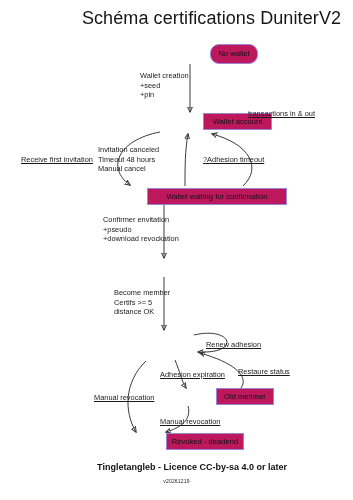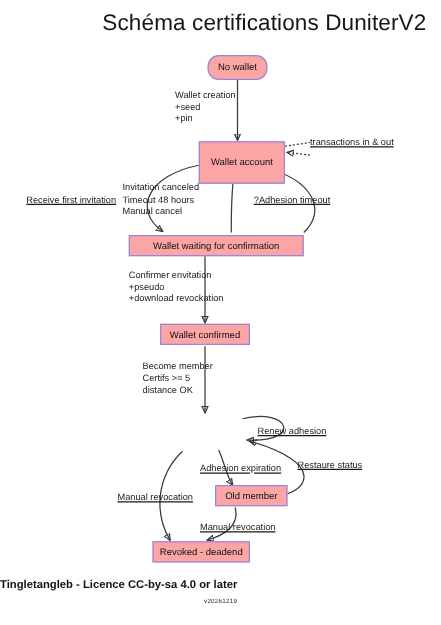--- a/index.html
+++ b/index.html
@@ -30,53 +30,55 @@
   .diagram-layer {
     position: absolute;
     left: 0;
     top: 0;
     width: 353px;
     height: 500px;
   }
   .node {
     position: absolute;
     box-sizing: border-box;
-    background: #fca5a5;
+    background: #be185d;
     border: 1px solid #9a86d6;
     color: #111111;
     font-size: 7.6px;
     line-height: 9.5px;
     display: flex;
     align-items: center;
     justify-content: center;
     text-align: center;
     white-space: pre-line;
     padding: 0 3px;
+    margin-left: 44px;
   }
   .node.round {
     border-radius: 9px;
   }
   .edge-label {
     position: absolute;
     font-size: 7.4px;
     line-height: 9.6px;
     color: #1a1a1a;
     white-space: pre-line;
     text-align: left;
   }
   .edge-label.left { text-align: left; text-decoration: underline; }
   .footer-credit {
     position: absolute;
     left: 0;
     top: 462px;
     width: 302px;
-    text-align: left;
+    text-align: center;
     font-size: 9px;
     font-weight: bold;
     color: #111111;
+    padding-left: 41px;
   }
   .footer-version {
     position: absolute;
     left: 0;
     top: 478px;
     width: 353px;
     text-align: center;
     font-size: 5px;
     color: #222222;
     letter-spacing: 0.2px;
@@ -120,25 +122,24 @@
 
     <path d="M221,397 C248,394 260,370 200,353" marker-end="url(#ah)"></path>
 
     <path d="M146,361 C124,382 124,412 136,432" marker-end="url(#ah)"></path>
 
     <path d="M188,406 C192,420 180,428 166,432" marker-end="url(#ah)"></path>
   </svg>
 
   <div class="node round" style="left:166px; top:44px; width:48px; height:20px;">No wallet</div>
 
-  <div class="node" style="left:159px; top:113px; width:69px; height:34px;">Wallet account</div>
+  <div class="node" style="left:159px; top:113px; width:69px; height:17px;">Wallet account</div>
 
   <div class="node" style="left:103px; top:188px; width:140px; height:17px;text-align:center;">Wallet waiting for confirmation</div>
 
-  <div class="node" style="left:128px; top:259px; width:72px; height:17px;">Wallet confirmed</div>
 
 
   <div class="node" style="left:122px; top:433px; width:78px; height:17px;">Revoked - deadend</div>
 
   <div class="node" style="left:172px; top:388px; width:58px; height:17px;">Old member</div>
 
   <div class="edge-label" style="left:140px; top:71px; width:100px;">Wallet creation
 +seed
 +pin</div>
 

